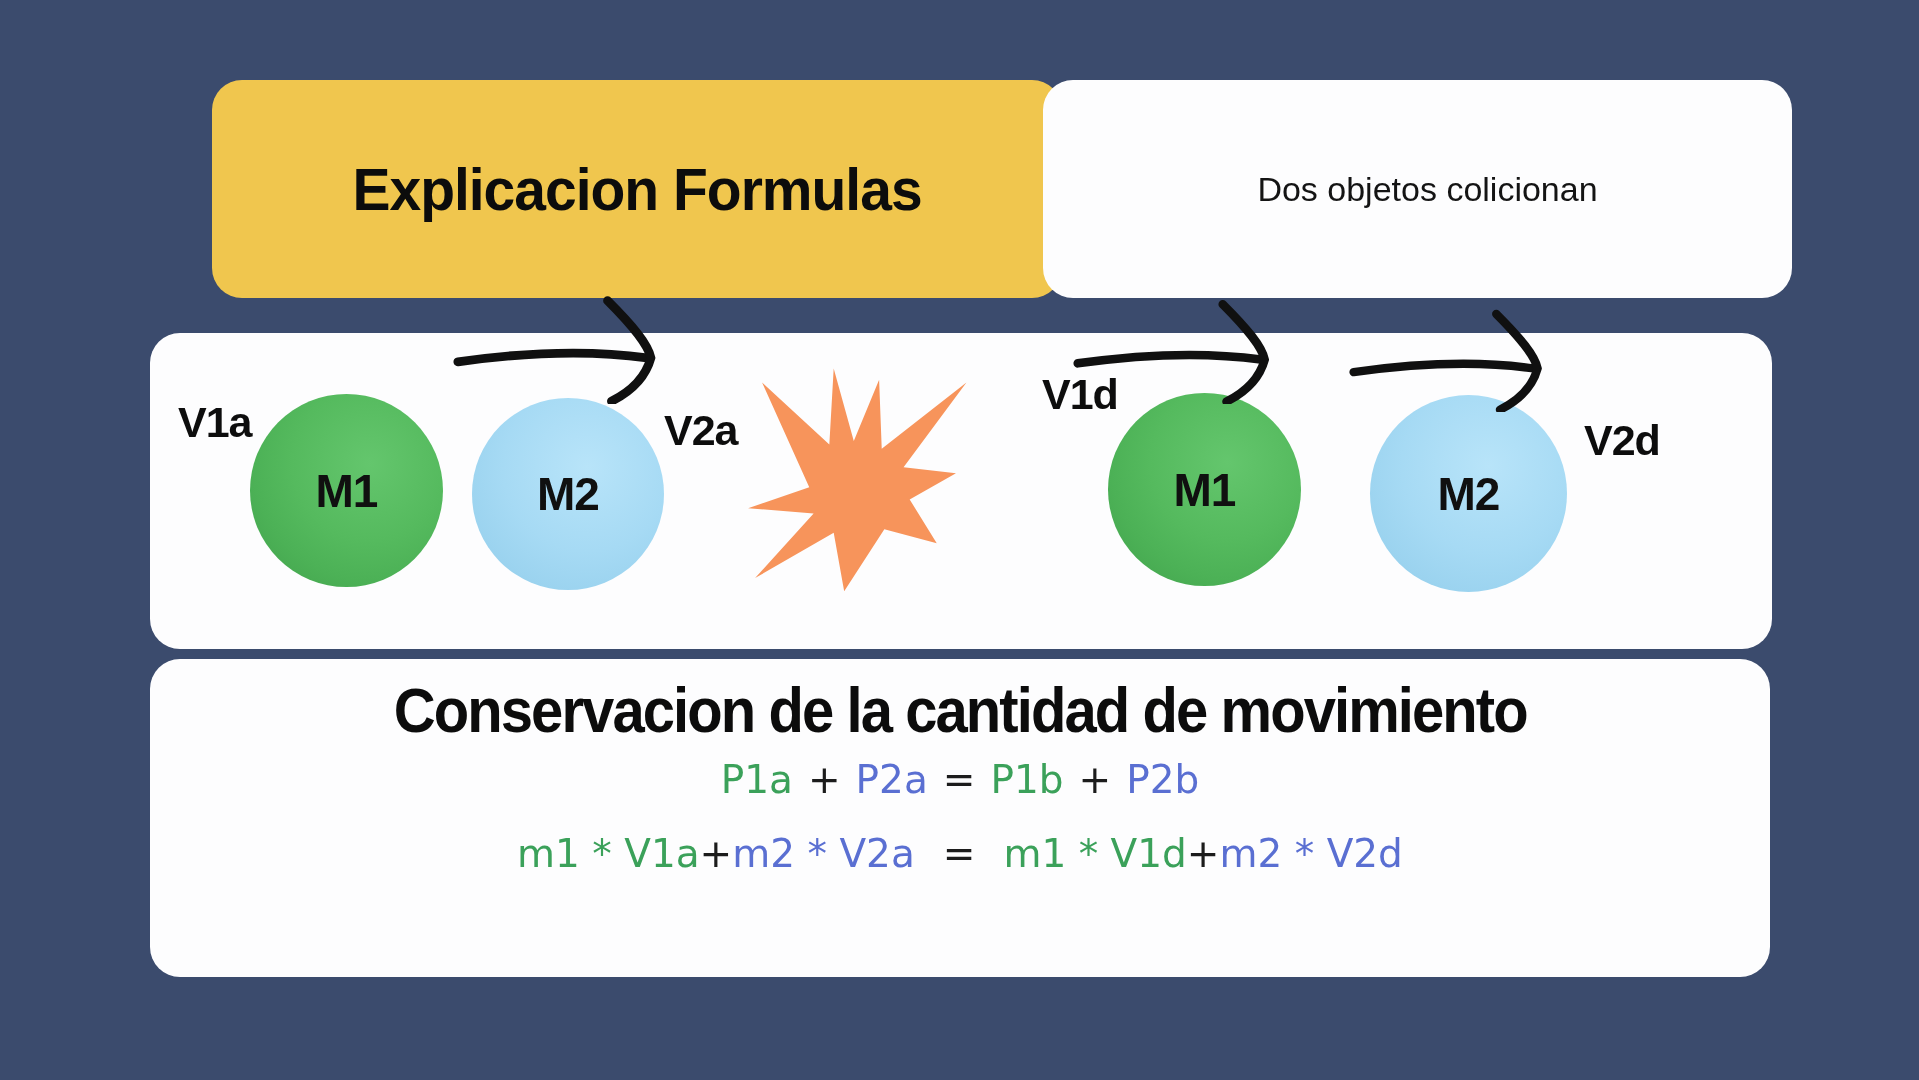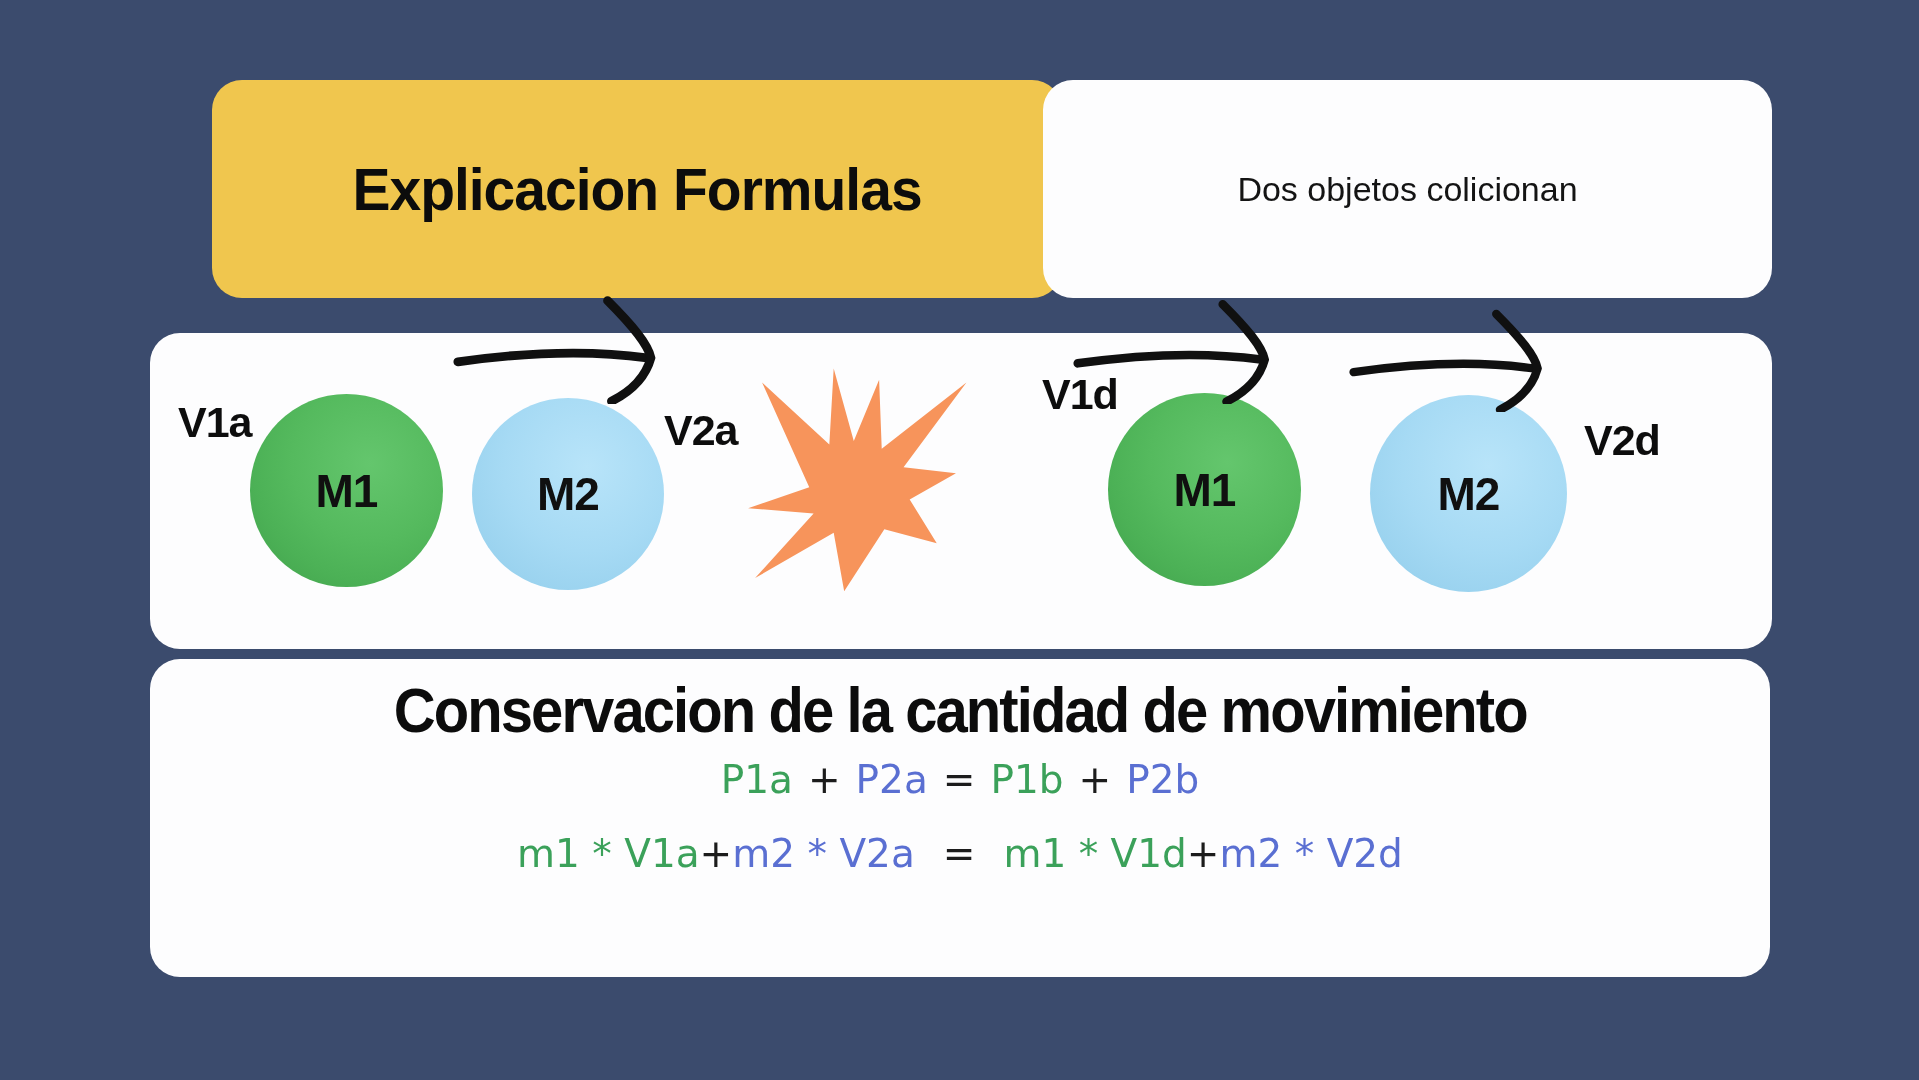--- a/index.html
+++ b/index.html
@@ -17,21 +17,21 @@
     left:164px;top:80px;width:850px;height:218px;
     background:#f0c64e;
     display:flex;align-items:center;justify-content:center;margin-left:48px;
   }
   .slide-title{
     font-size:57px;font-weight:bold;letter-spacing:-1px;
     color:#0c0c0c;transform:scaleY(1.04);
   }
   .caption-card{
     left:1043px;top:80px;width:729px;height:218px;
-    display:flex;align-items:center;justify-content:center;
+    display:flex;align-items:center;justify-content:center;padding-left:20px;
   }
   .caption-text{font-size:34px;color:#141414;}
 
   
   .diagram-card{left:150px;top:333px;width:1622px;height:316px;}
 
   .mass-circle{
     position:absolute;border-radius:50%;
     display:flex;align-items:center;justify-content:center;
   }

